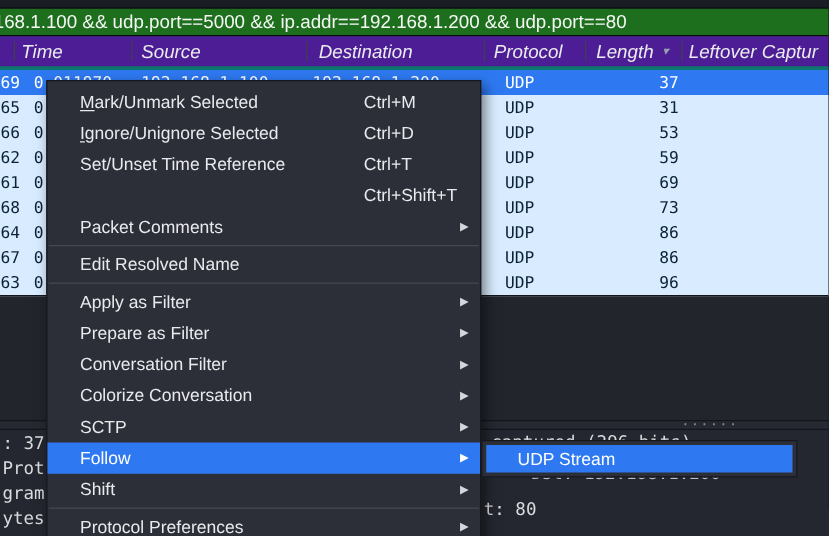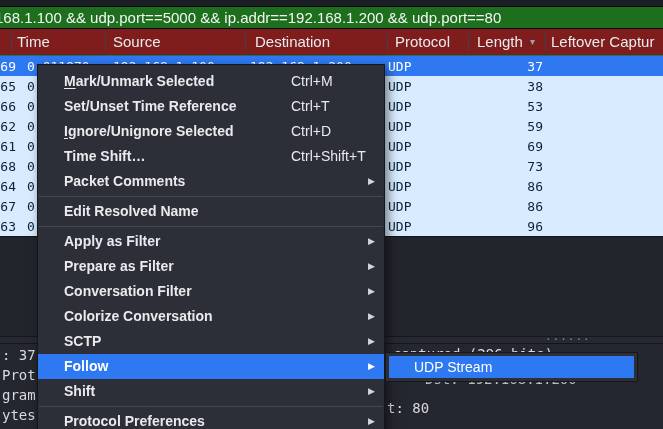--- a/index.html
+++ b/index.html
@@ -7,38 +7,38 @@
     background:#202329;font-family:"Liberation Sans",sans-serif;
     -webkit-font-smoothing:antialiased;}
 
   
   .topbar{position:absolute;left:0;top:0;width:663px;height:7px;background:#1a1d23;border-bottom:1px solid #08090b;box-sizing:border-box;}
   .filterbar{position:absolute;left:0;top:7px;width:663px;height:22px;background:#1d6f1d;
     border-bottom:1px solid #0a0b0e;overflow:hidden;display:flex;align-items:center;box-sizing:border-box;}
   .filter-text{margin-left:-5px;color:#f5f7f5;font-size:15px;white-space:nowrap;}
 
   
-  .plist-header{position:absolute;left:0;top:29px;width:663px;height:27px;background:#7f1d1d;
-    border-bottom:1px solid #0f766e;box-sizing:border-box;color:#e9ebee;font-size:15px;}
+  .plist-header{position:absolute;left:0;top:29px;width:663px;height:27px;background:#4c1d95;
+    border-bottom:3px solid #0f766e;box-sizing:border-box;color:#e9ebee;font-size:15px;font-style:italic;}
   .hc{position:absolute;top:4px;white-space:nowrap;}
   .hc-time{left:17px}.hc-source{left:113px}.hc-dest{left:255px}
   .hc-proto{left:395px}.hc-len{left:477px}.hc-left{left:551px}
   .sort{color:#9aa1ac;font-size:10px;margin-left:7px;vertical-align:2px;}
   .hdiv{position:absolute;top:4px;bottom:4px;width:1px;background:#3c414b;}
 
   
   .plist{position:absolute;left:0;top:56px;width:663px;height:280px;background:#22252c;}
   .prow{position:absolute;left:0;width:663px;height:20px;background:#d9ecff;color:#0a2236;
     font-family:"DejaVu Sans Mono",monospace;font-size:13px;}
   .prow.selected{background:#2e79f2;color:#ffffff;}
   .prow-last{border-bottom:1px solid #12151c;box-sizing:content-box;}
   .pc{position:absolute;top:3px;white-space:pre;}
   .pc-no{left:-6px;width:22px;text-align:right;overflow:visible;}
   .pc-time{left:27px}.pc-src{left:113px}.pc-dst{left:250px}
-  .pc-proto{left:388px}.pc-len{left:468px;width:75px;text-align:right}
+  .pc-proto{left:404px}.pc-len{left:468px;width:75px;text-align:right}
 
   
   .splitter{position:absolute;left:0;top:336px;width:663px;height:8px;background:#262932;
     border-top:1px solid #14161b;border-bottom:1px solid #14161b;box-sizing:border-box;}
   .dots{position:absolute;left:545px;top:-4px;color:#858b96;font-size:11px;letter-spacing:1px;font-family:"DejaVu Sans Mono",monospace;}
 
   
   .details{position:absolute;left:0;top:344px;width:663px;height:85px;background:#24272f;
     font-family:"DejaVu Sans Mono",monospace;font-size:14px;color:#d9dbde;}
   .dline{position:absolute;white-space:pre;}
@@ -46,21 +46,21 @@
   .dl0{top:3px}.dl1{top:23px}.dl2{top:43px}.dl3{top:63px}
   .dl0r{top:2px;left:393px}
   .dl1r{top:27px;left:425px;color:#b9bcc2;}
   .dl2r{top:56px;left:387px}
 
   
   .menu{position:absolute;left:37px;top:64px;width:348px;height:372px;z-index:50;
     background:#2c2f38;border:1px solid #15171c;box-sizing:border-box;padding-top:4px;
     box-shadow:3px 4px 10px rgba(0,0,0,.5);}
   .mi{position:relative;height:25px;color:#e9eaed;font-size:14px;}
-  .mi .lbl{position:absolute;left:26px;top:4px;white-space:pre;font-weight:bold;}
+  .mi .lbl{position:absolute;left:26px;top:4px;white-space:pre;}
   .mi .lbl u{text-decoration:underline;text-underline-offset:2px;}
   .mi .sc{position:absolute;left:253px;top:4px;white-space:pre;}
   .mi .arr{position:absolute;right:9px;top:7px;font-size:9px;color:#d3d6db;}
   .mi.hl{background:#2e79f2;color:#ffffff;}
   .mi.hl .arr{color:#ffffff;}
   .msep{height:1px;background:#434854;margin:2px 1px;}
 
   
   .submenu{position:absolute;left:385px;top:352px;width:253px;height:30px;z-index:60;
     background:#2c2f38;border:1px solid #15171c;box-sizing:border-box;padding:3px;}
@@ -102,21 +102,21 @@
         <span class="pc pc-dst">192.168.1.200</span>
         <span class="pc pc-proto">UDP</span>
         <span class="pc pc-len">37</span>
       </div>
       <div class="prow" style="top: 20px;">
         <span class="pc pc-no">65</span>
         <span class="pc pc-time">0.</span>
         <span class="pc pc-src"></span>
         <span class="pc pc-dst"></span>
         <span class="pc pc-proto">UDP</span>
-        <span class="pc pc-len">38</span>
+        <span class="pc pc-len">31</span>
       </div>
       <div class="prow" style="top: 40px;">
         <span class="pc pc-no">66</span>
         <span class="pc pc-time">0.</span>
         <span class="pc pc-src"></span>
         <span class="pc pc-dst"></span>
         <span class="pc pc-proto">UDP</span>
         <span class="pc pc-len">53</span>
       </div>
       <div class="prow" style="top: 60px;">
@@ -182,29 +182,28 @@
       <span class="dline dl2r">t: 80</span>
       <span class="dline dl-left dl3">ytes</span>
     </div>
 
   <div class="menu" id="ctxmenu">
       <div class="mi">
         <span class="lbl"><u>M</u>ark/Unmark Selected</span>
         <span class="sc">Ctrl+M</span>
       </div>
       <div class="mi">
+        <span class="lbl"><u>I</u>gnore/Unignore Selected</span>
+        <span class="sc">Ctrl+D</span>
+      </div>
+      <div class="mi">
         <span class="lbl">Set/Unset Time Reference</span>
         <span class="sc">Ctrl+T</span>
       </div>
       <div class="mi">
-        <span class="lbl"><u>I</u>gnore/Unignore Selected</span>
-        <span class="sc">Ctrl+D</span>
-      </div>
-      <div class="mi">
-        <span class="lbl">Time Shift…</span>
         <span class="sc">Ctrl+Shift+T</span>
       </div>
       <div class="mi">
         <span class="lbl">Packet Comments</span>
         <span class="arr">▶</span>
       </div>
       <div class="msep"></div>
       <div class="mi">
         <span class="lbl">Edit Resolved Name</span>
       </div>

